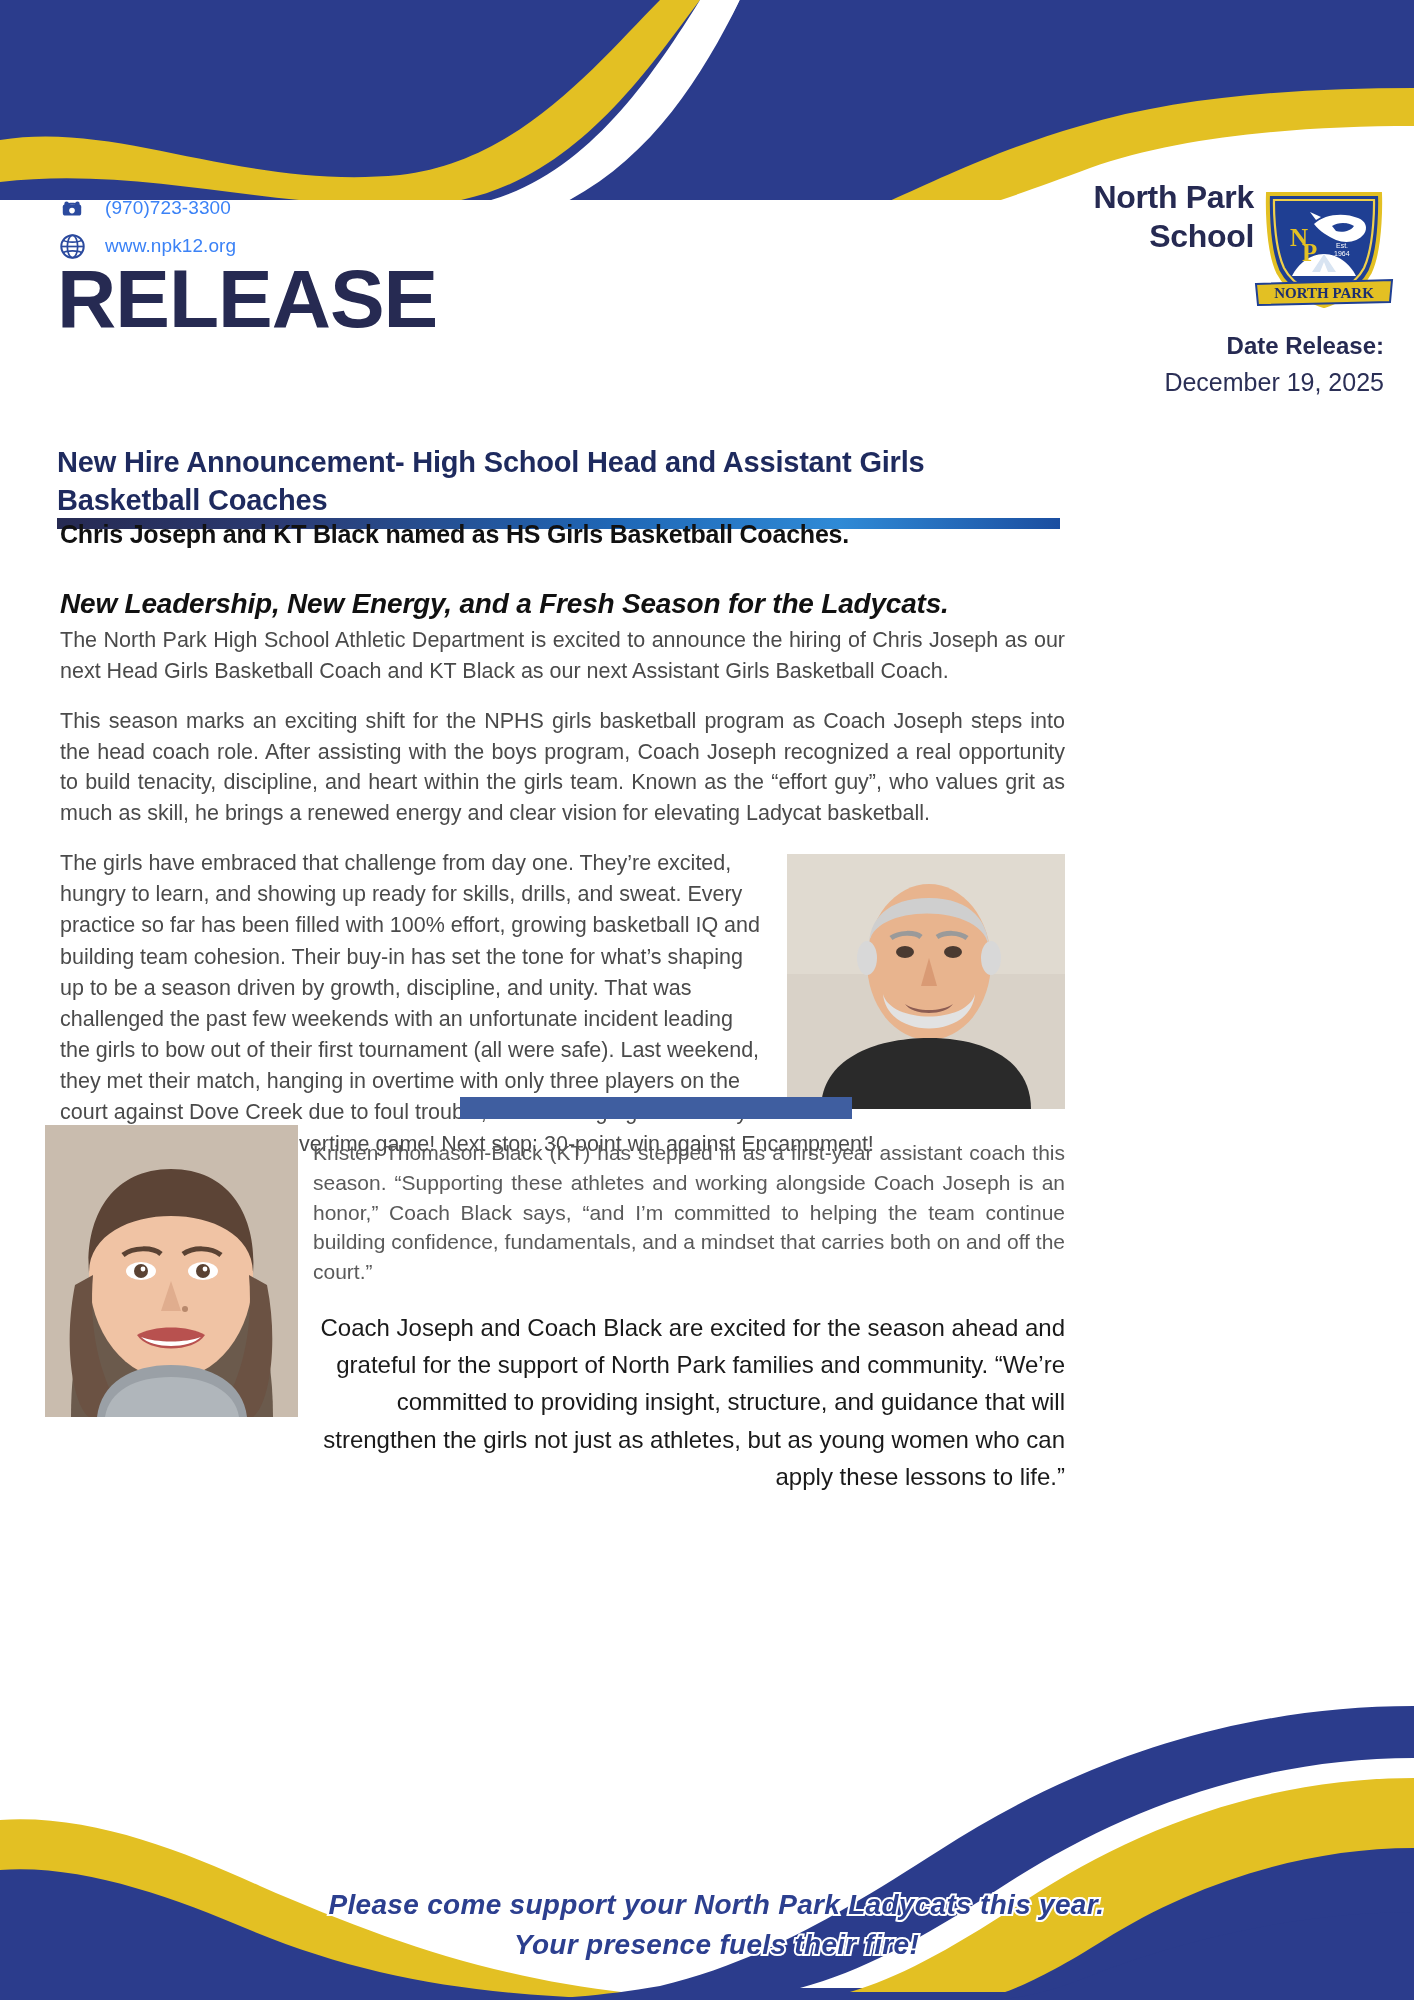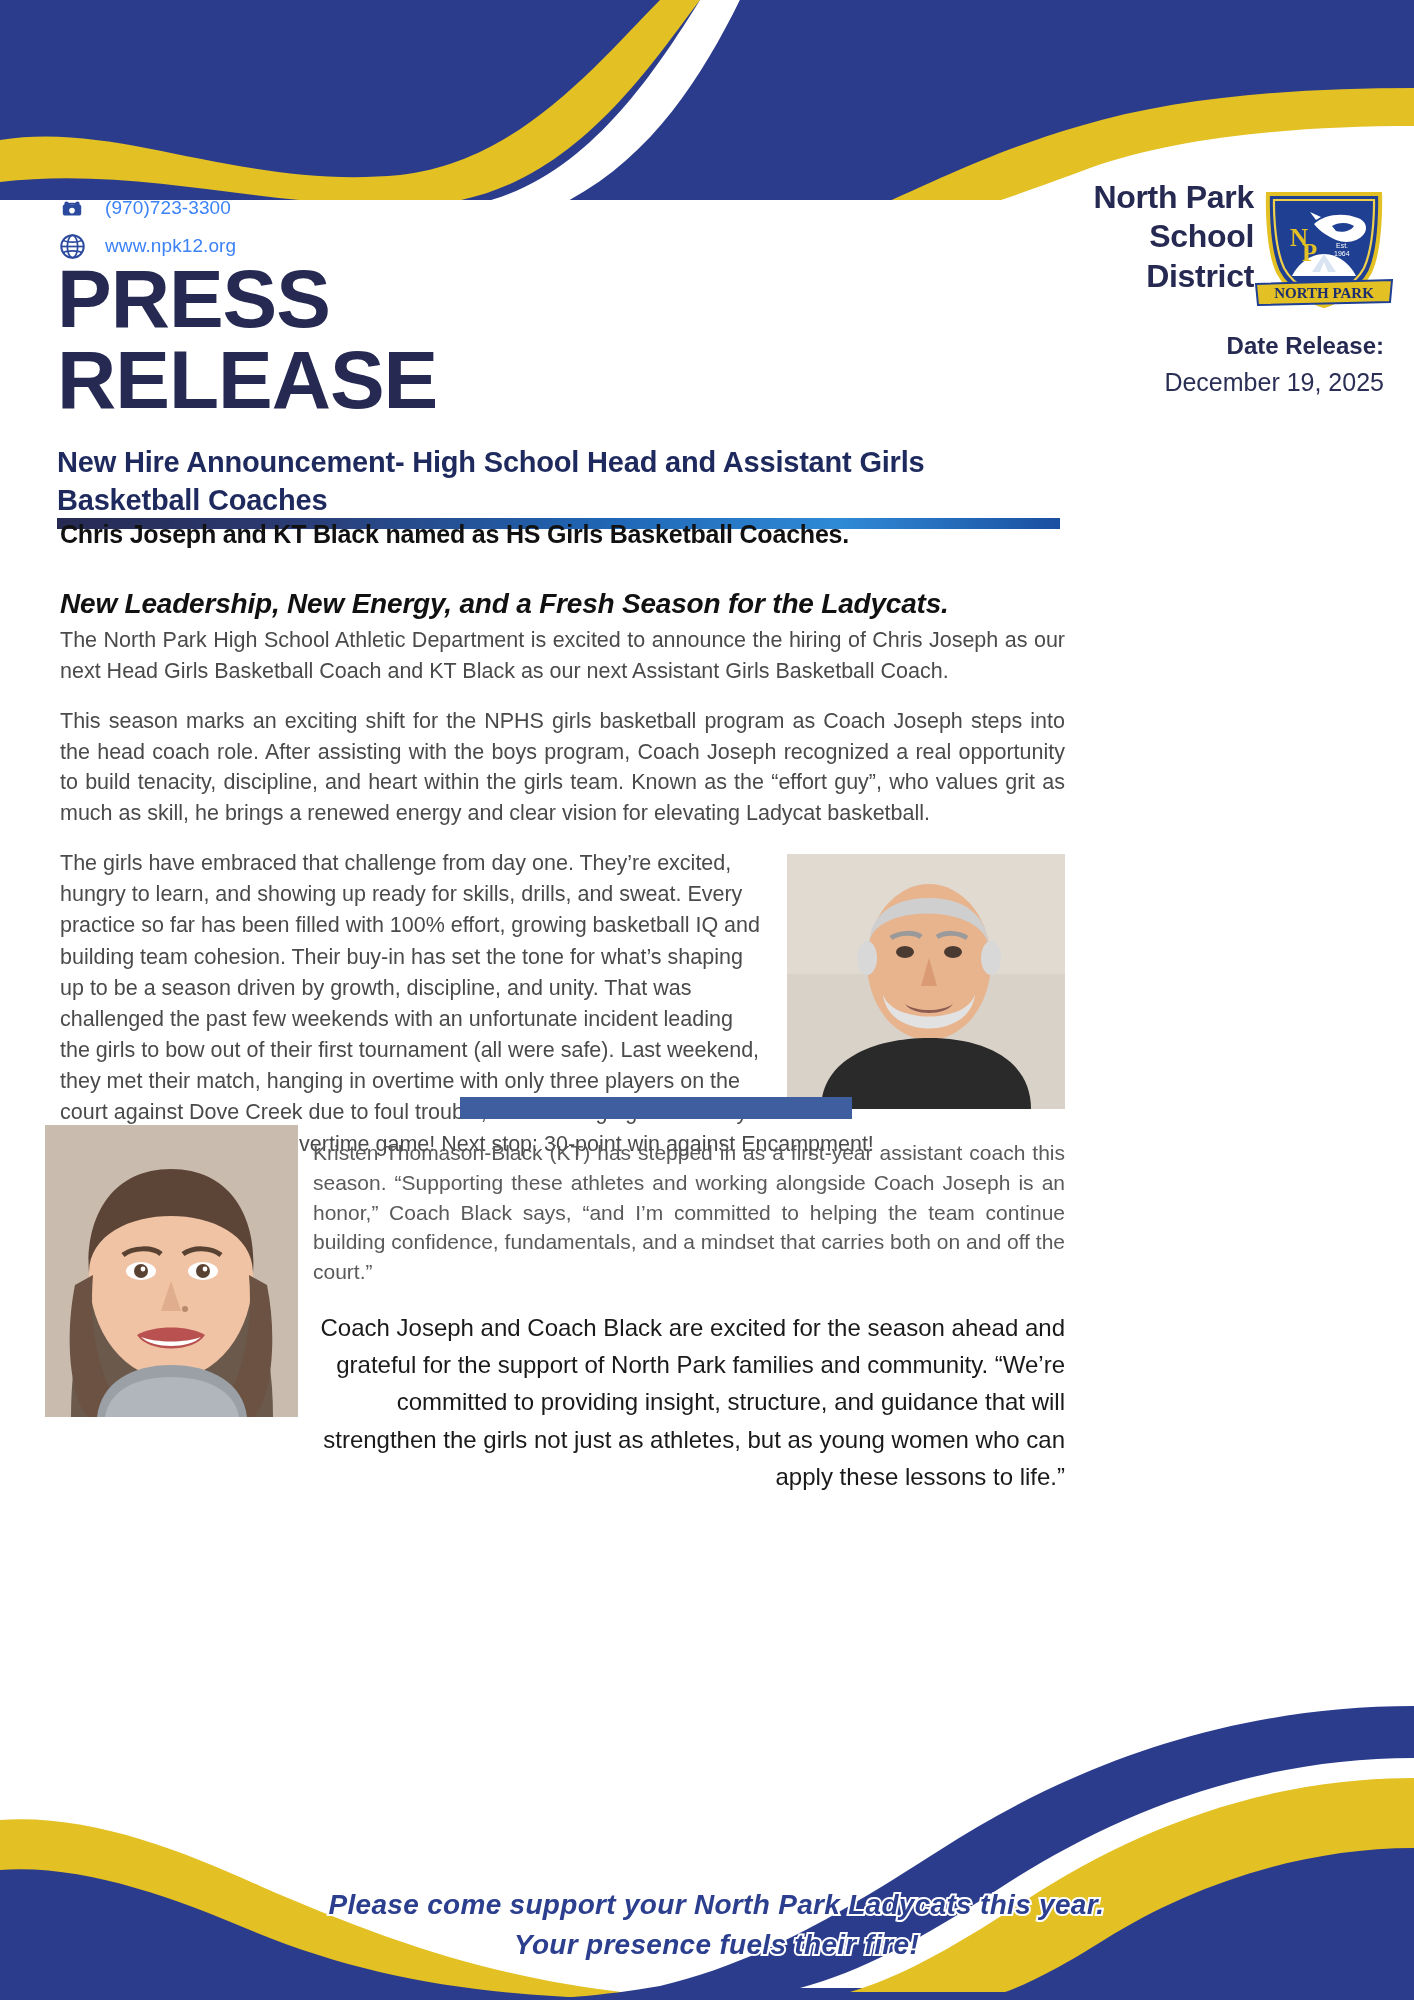--- a/index.html
+++ b/index.html
@@ -137,21 +137,20 @@
           <path d="M4 17.4 C7 15.4 17 15.4 20 17.4" fill="none" stroke="#2b4a9e" stroke-width="1.4"></path>
         </svg>
       </span>
       <span class="contact-txt">www.npk12.org</span>
     </div>
   </div>
 
   <div class="district">
     <div>North Park</div>
     <div>School</div>
-    <div>District</div>
   </div>
 
   <div class="shield-wrap">
     <svg width="140" height="130" viewBox="0 0 140 130">
       <path d="M14,10 L126,10 C126,10 128,62 116,88 C104,112 70,122 70,122 C70,122 36,112 24,88 C12,62 14,10 14,10 Z" fill="#1f3f93" stroke="#e3c023" stroke-width="4"></path>
       <path d="M20,16 L120,16 C120,16 121,60 110,84 C99,105 70,114 70,114 C70,114 41,105 30,84 C19,60 20,16 20,16 Z" fill="none" stroke="#f0d04a" stroke-width="2.2"></path>
       <path d="M70,70 C56,70 44,80 38,92 L102,92 C96,80 84,70 70,70 Z" fill="#ffffff"></path>
       <path d="M70,70 L58,88 L66,88 L70,78 L74,88 L82,88 Z" fill="#d8e4f2"></path>
       <path d="M60,40 C70,30 90,28 104,34 C112,37 114,44 110,50 C104,58 92,60 82,56 C74,52 66,48 60,40 Z" fill="#ffffff"></path>
       <path d="M78,42 C84,38 94,38 100,42 C97,47 88,49 82,47 Z" fill="#1f3f93"></path>
@@ -160,21 +159,20 @@
       <text x="36" y="62" font-family="'Liberation Serif',serif" font-size="25" font-weight="bold" fill="#e3c023">N</text>
       <text x="48" y="77" font-family="'Liberation Serif',serif" font-size="25" font-weight="bold" fill="#e3c023">P</text>
       <text x="82" y="64" font-family="'Liberation Sans',sans-serif" font-size="7" fill="#ffffff">Est.</text>
       <text x="80" y="72" font-family="'Liberation Sans',sans-serif" font-size="7" fill="#ffffff">1964</text>
       <path d="M2,100 L138,96 L136,118 L4,121 Z" fill="#e3c023" stroke="#1f3f93" stroke-width="2"></path>
       <text x="70" y="114" text-anchor="middle" font-family="'Liberation Serif',serif" font-size="15" font-weight="bold" fill="#1c2e6e">NORTH PARK</text>
     </svg>
   </div>
 
   <div class="press-title">
-    <div>PRESS</div>
     <div>RELEASE</div>
   </div>
 
   <div class="date-block">
     <div class="date-label">Date Release:</div>
     <div class="date-value">December 19, 2025</div>
   </div>
 
   <div class="subtitle">New Hire Announcement- High School Head and Assistant Girls Basketball Coaches</div>
 

